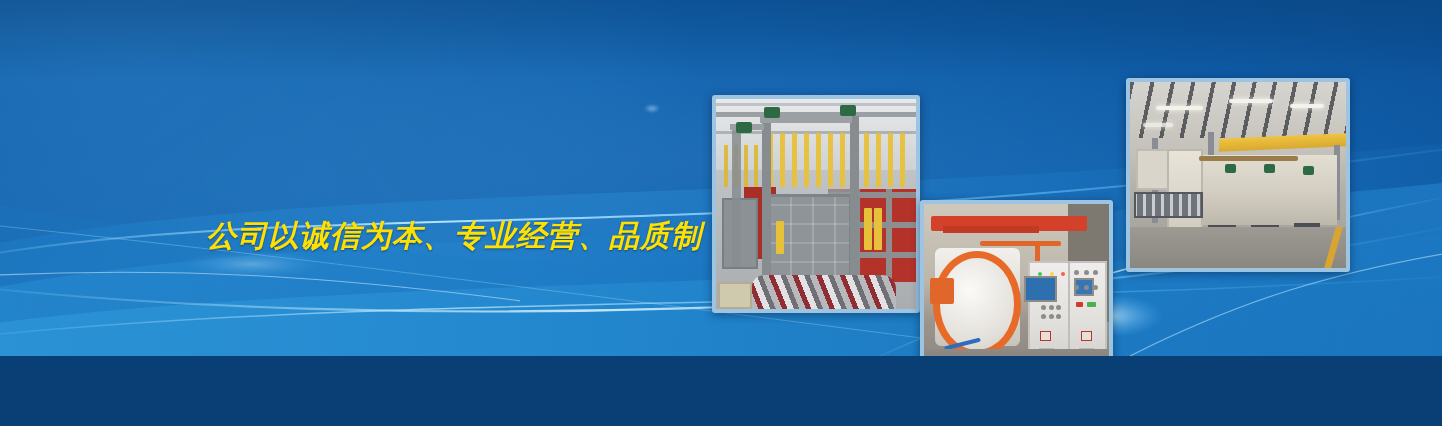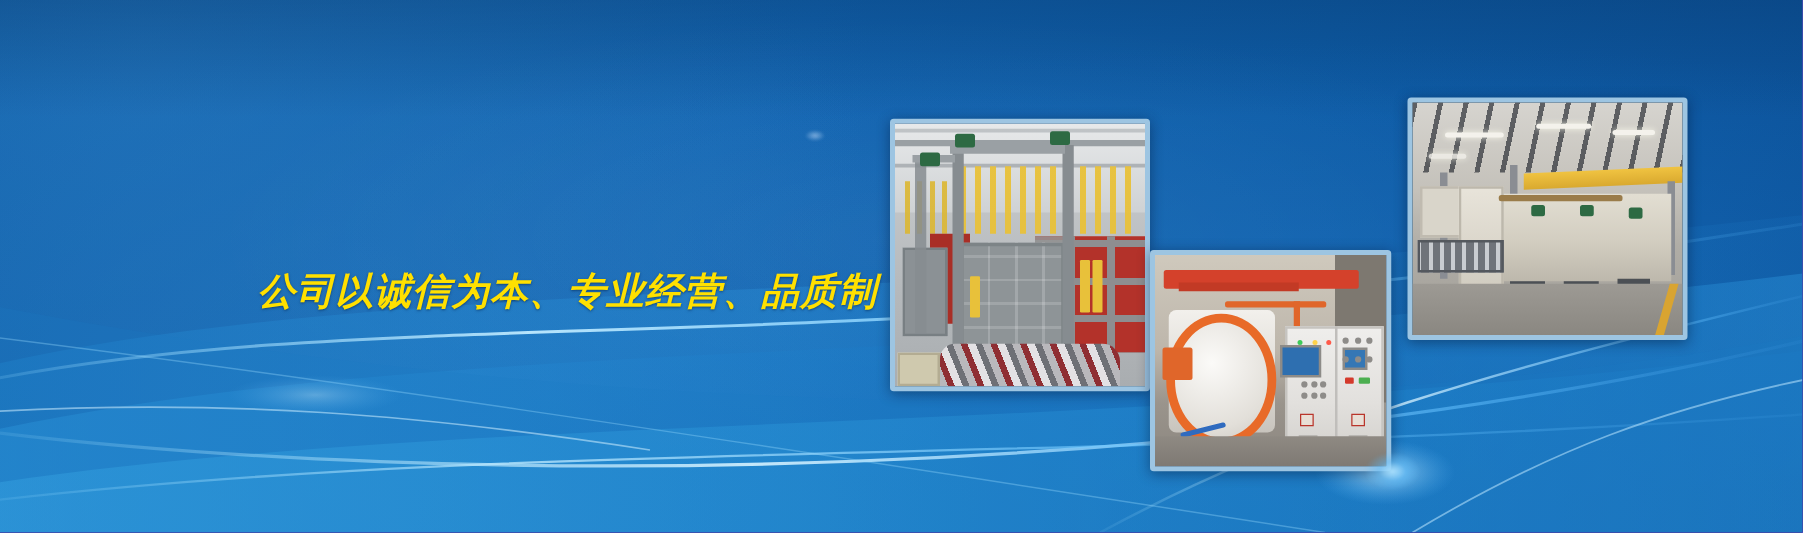--- a/index.html
+++ b/index.html
@@ -3,24 +3,24 @@
 <meta charset="utf-8">
 <style>
   html, body {
     margin: 0;
     padding: 0;
     background: #0a3f76;
   }
   .banner {
     position: relative;
     width: 1442px;
-    height: 426px;
+    height: 356px;
     overflow: hidden;
-    font-family: Liberation Mono, monospace;
-    background: #8b5cf6;
+    font-family: Liberation Serif, serif;
+    background: #c2410c;
   }
 
   
   .bg-base {
     position: absolute;
     inset: 0;
     background:
       radial-gradient(circle at 8% 8%, rgba(40,120,190,0.55) 0%, rgba(40,120,190,0) 42%),
       radial-gradient(circle at 18% 78%, rgba(40,125,195,0.45) 0%, rgba(40,125,195,0) 40%),
       radial-gradient(ellipse at 72% 52%, rgba(22,110,190,0.55) 0%, rgba(22,110,190,0) 60%),

